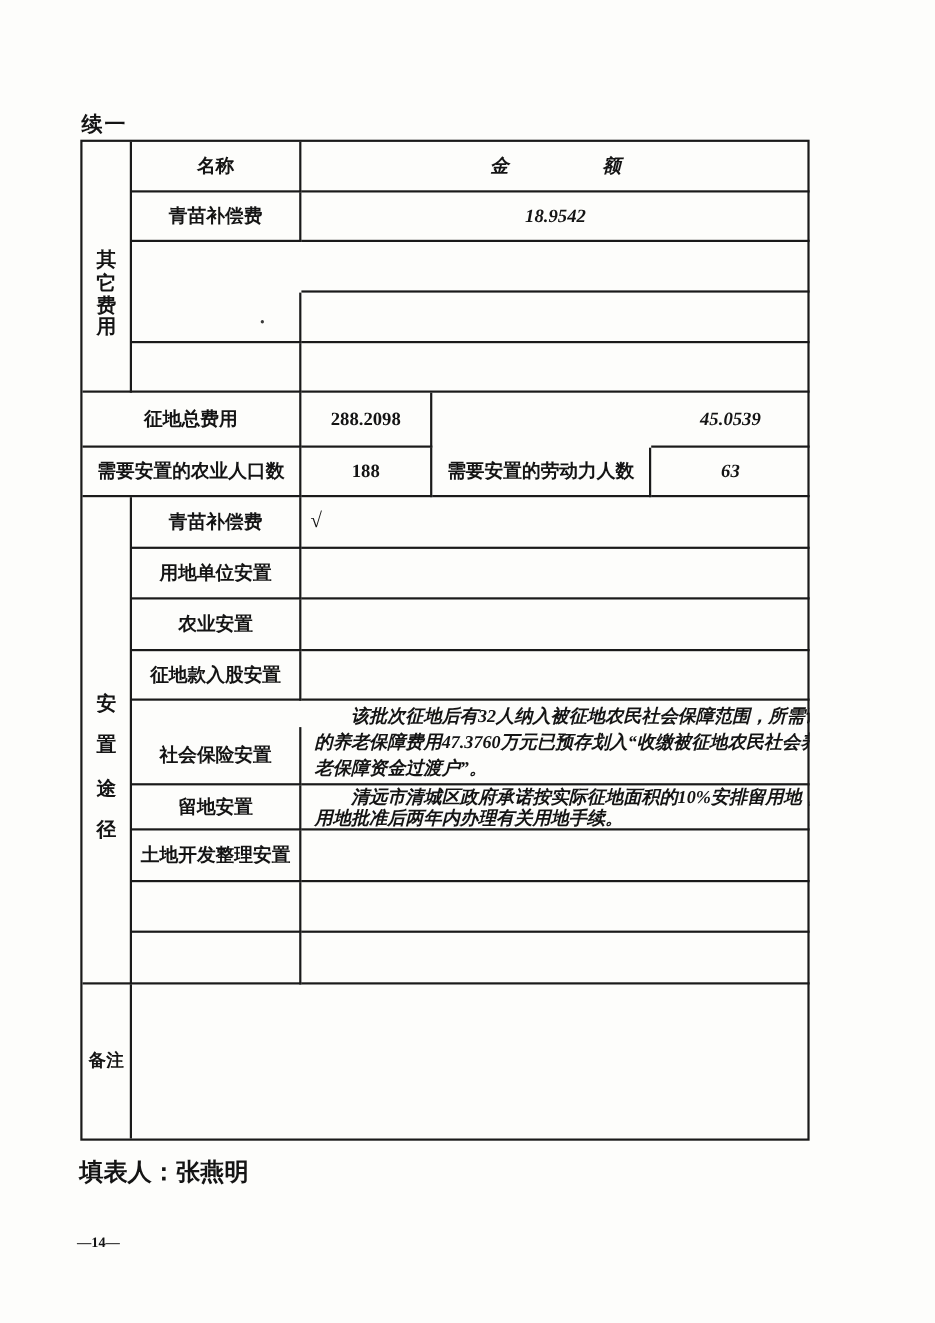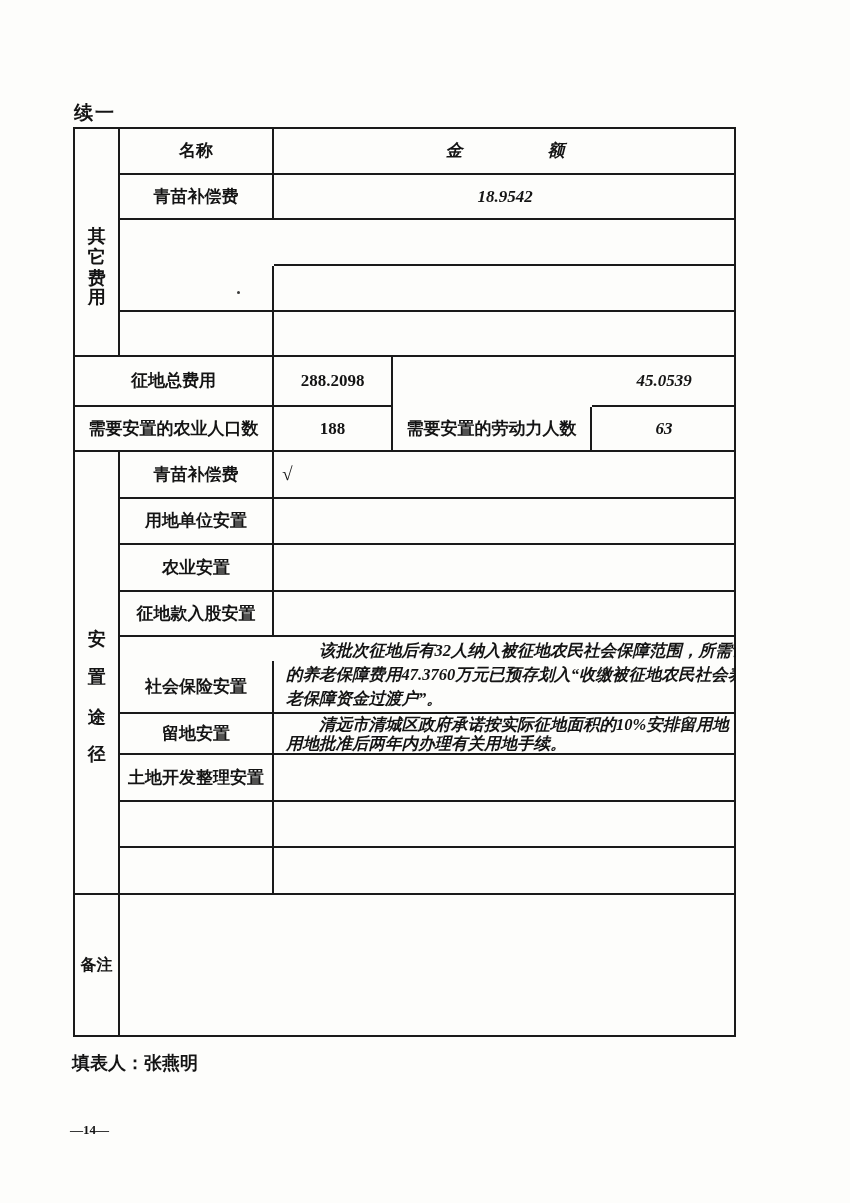--- a/index.html
+++ b/index.html
@@ -42,21 +42,21 @@
   .ls21 span{letter-spacing:21px;margin-bottom:-21px;}
   .ls39 span{letter-spacing:39px;margin-bottom:-39px;}
   .amount-header span{letter-spacing:85px;margin-right:-85px;}
   .check{padding-left:8px;font-size:19px;align-items:flex-start;padding-top:10px;}
   .txt{flex-direction:column;align-items:flex-start;justify-content:center;padding:2px 4px 2px 12px;font-size:16.5px;}
   .txt div{white-space:nowrap;}
   .txt .l1{text-indent:2em;}
   .lh24 div{line-height:24px;}
   .lh19 div{line-height:19px;}
   .remarks-label{font-size:16px;}
-  .preparer{position:absolute;left:72px;top:1051px;font-size:18px;}
+  .preparer{position:absolute;left:72px;top:1051px;font-size:22px;}
   .pagenum{position:absolute;left:70px;top:1122px;font-size:13px;}
   .dot{position:absolute;left:237px;top:291px;width:3px;height:3px;border-radius:50%;background:#3a3a3a;}
 </style>
 </head>
 <body>
 
 <div class="page">
 
   <div class="cont-label">续一</div>
 

